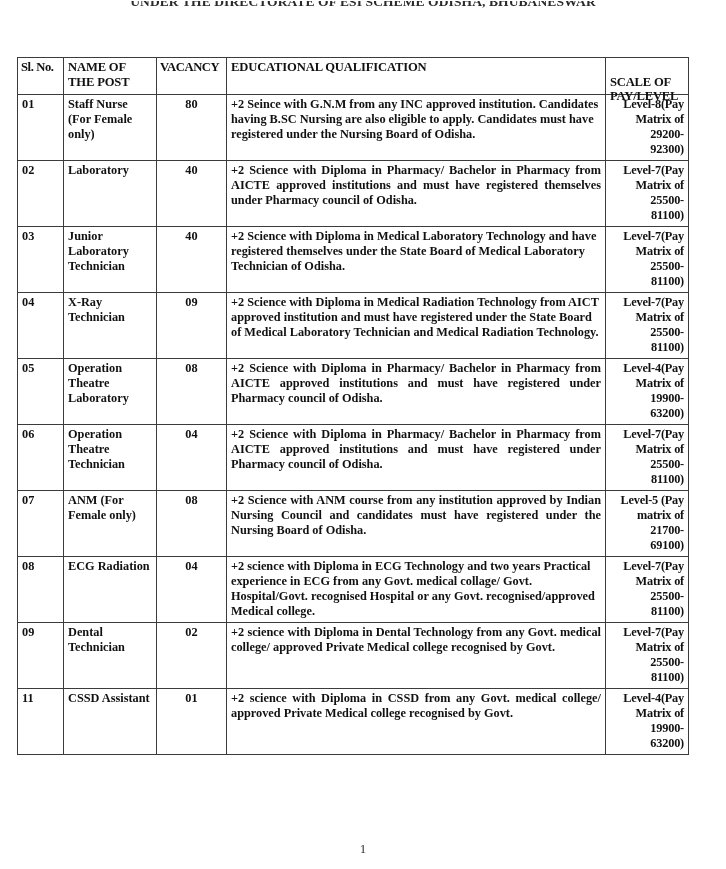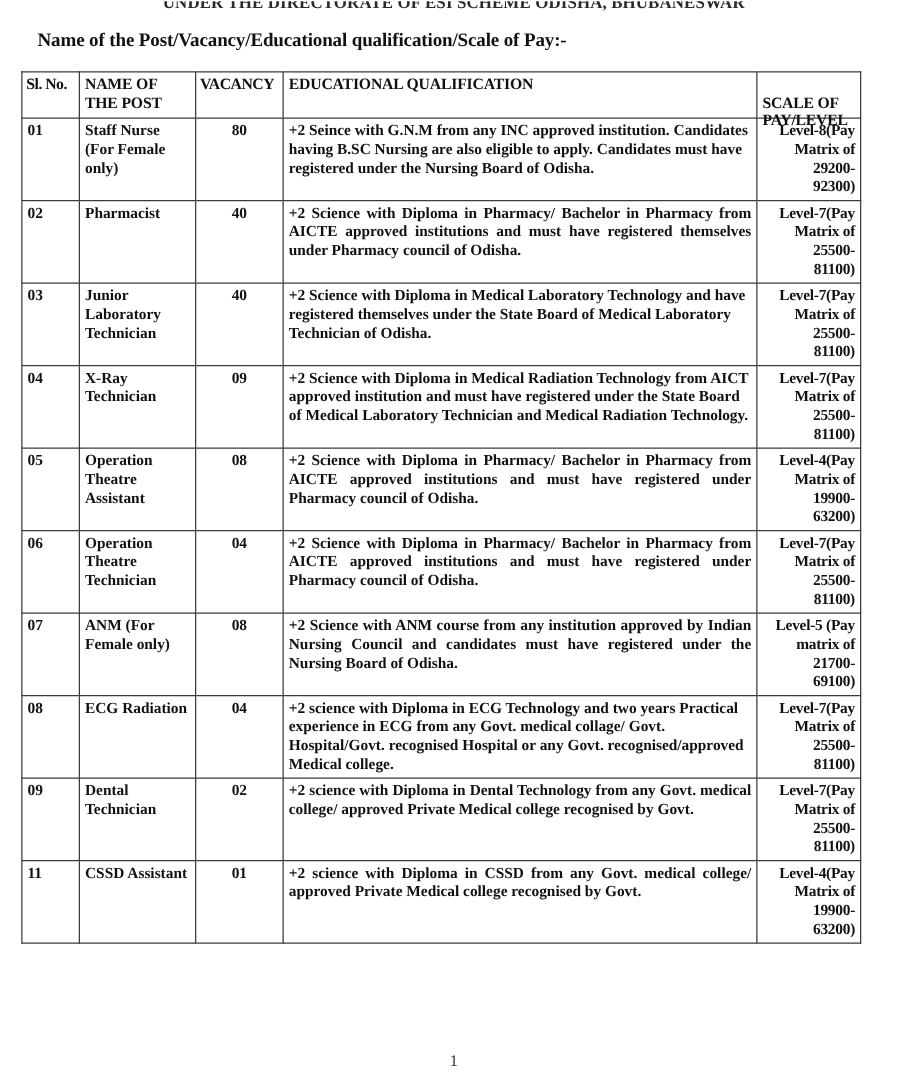--- a/index.html
+++ b/index.html
@@ -154,21 +154,20 @@
 </style>
 </head>
 <body>
 
 <div class="page">
 
   <div class="top-header">
     <span>UNDER THE DIRECTORATE OF ESI SCHEME ODISHA, BHUBANESWAR</span>
   </div>
 
-  <div class="subtitle">Name of the Post/Vacancy/Educational qualification/Scale of Pay:-</div>
 
   <table class="vacancy-table">
     <colgroup>
       <col class="c-sl">
       <col class="c-post">
       <col class="c-vac">
       <col class="c-edu">
       <col class="c-scale">
     </colgroup>
     <thead>
@@ -188,21 +187,21 @@
           <td class="cell-post">Staff Nurse (For Female only)</td>
           <td class="cell-vac">80</td>
           <td class="cell-edu nojustify">+2 Seince with G.N.M from any INC approved institution. Candidates having B.SC Nursing are also eligible to apply. Candidates must have registered under the Nursing Board of Odisha.</td>
           <td class="cell-scale">Level-8(Pay
 Matrix of
 29200-
 92300)</td>
         </tr>
         <tr>
           <td class="cell-sl">02</td>
-          <td class="cell-post">Pharmacist</td>
+          <td class="cell-post">Laboratory</td>
           <td class="cell-vac">40</td>
           <td class="cell-edu">+2 Science with Diploma in Pharmacy/ Bachelor in Pharmacy from AICTE approved institutions and must have registered themselves under Pharmacy council of Odisha.</td>
           <td class="cell-scale">Level-7(Pay
 Matrix of
 25500-
 81100)</td>
         </tr>
         <tr>
           <td class="cell-sl">03</td>
           <td class="cell-post">Junior Laboratory Technician</td>
@@ -218,21 +217,21 @@
           <td class="cell-post">X-Ray Technician</td>
           <td class="cell-vac">09</td>
           <td class="cell-edu nojustify">+2 Science with Diploma in Medical Radiation Technology from AICT approved institution and must have registered under the State Board of Medical Laboratory Technician and Medical Radiation Technology.</td>
           <td class="cell-scale">Level-7(Pay
 Matrix of
 25500-
 81100)</td>
         </tr>
         <tr>
           <td class="cell-sl">05</td>
-          <td class="cell-post">Operation Theatre Assistant</td>
+          <td class="cell-post">Operation Theatre Laboratory</td>
           <td class="cell-vac">08</td>
           <td class="cell-edu">+2 Science with Diploma in Pharmacy/ Bachelor in Pharmacy from AICTE approved institutions and must have registered under Pharmacy council of Odisha.</td>
           <td class="cell-scale">Level-4(Pay
 Matrix of
 19900-
 63200)</td>
         </tr>
         <tr>
           <td class="cell-sl">06</td>
           <td class="cell-post">Operation Theatre Technician</td>

